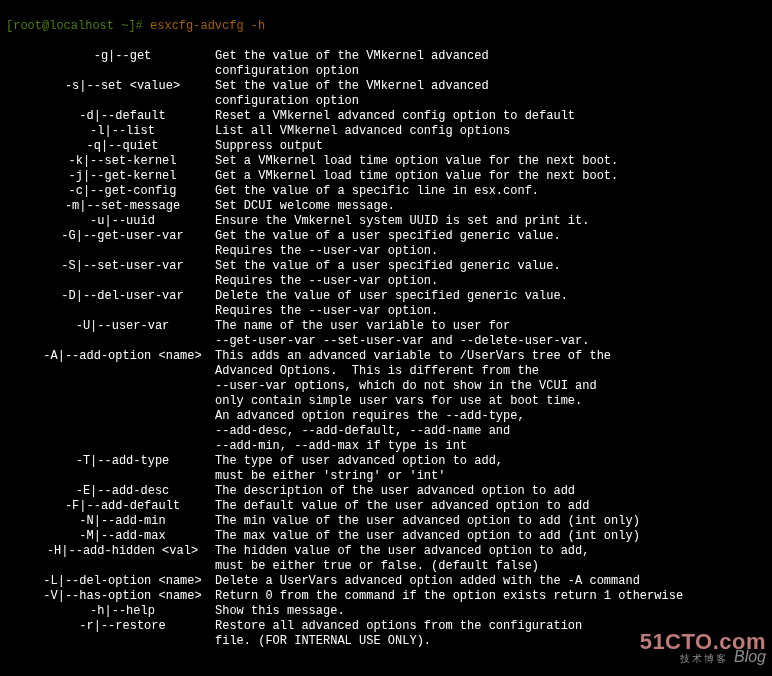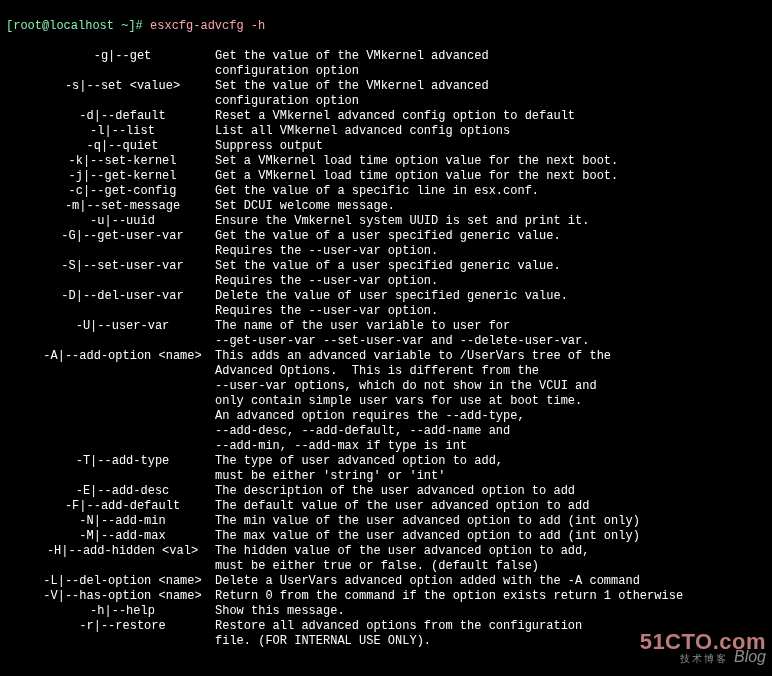--- a/index.html
+++ b/index.html
@@ -12,22 +12,22 @@
     color: #fff;
     width: 772px;
     height: 676px;
     overflow: hidden;
     position: relative;
   }
   .terminal {
     padding: 4px 6px;
     white-space: pre;
   }
-  .prompt-user { color: #86efac; }
-  .prompt-cmd { color: #fca5a5; margin-top: 40px; }
+  .prompt-user { color: #4d7c0f; }
+  .prompt-cmd { color: #a16207; margin-top: 40px; }
   .option-col { display: inline-block; width: 185px; vertical-align: top; text-align: center; }
   .desc-col { display: inline-block; vertical-align: top; }
   .indent { padding-left: 24px; }
   .watermark {
     position: absolute;
     right: 6px;
     bottom: 10px;
     color: #bbb;
     font-family: Arial, sans-serif;
     text-align: right;

